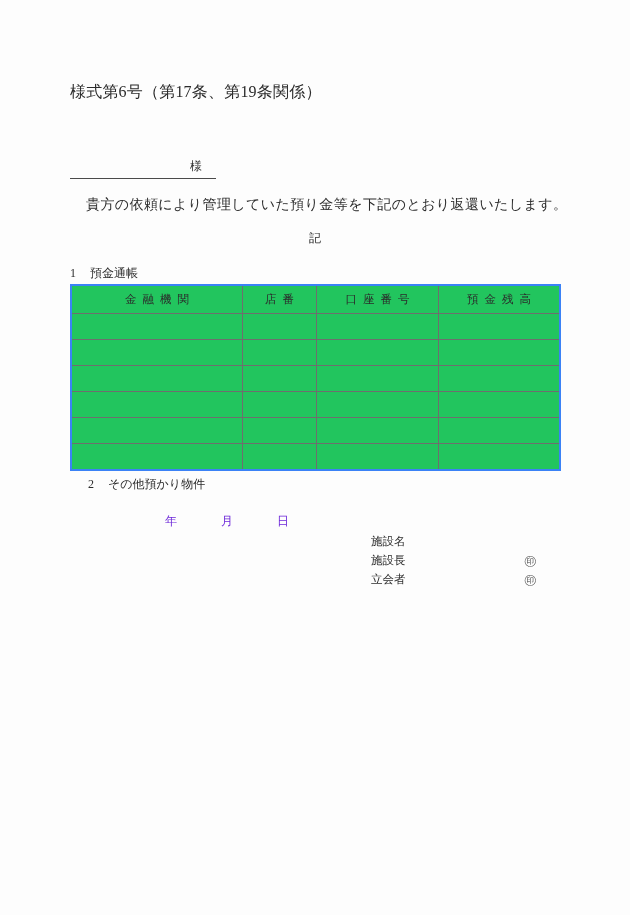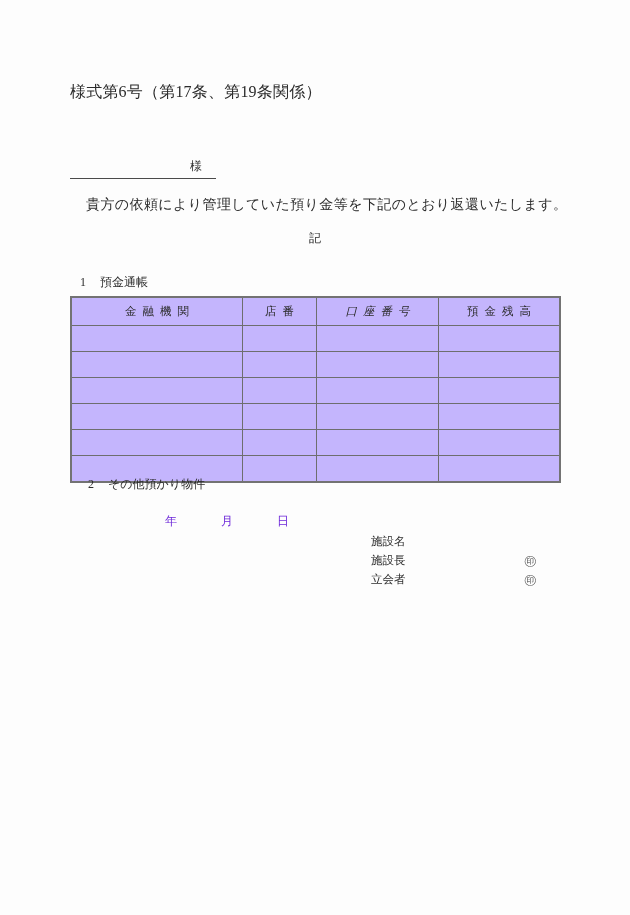--- a/index.html
+++ b/index.html
@@ -91,53 +91,53 @@
   .section-heading {
     position: absolute;
     font-size: 12px;
     white-space: nowrap;
     color: #2b2b2b;
   }
   .section-heading .sec-num {
     display: inline-block;
     width: 20px;
   }
-  .section-1 { left: 80px; top: 265px; margin-top: 9px; }
+  .section-1 { left: 70px; top: 265px; }
   .section-2 { left: 72px; top: 476px; margin-left: 16px; }
 
   
   .deposit-table {
     position: absolute;
     left: 70px;
-    top: 296px;
+    top: 284px;
     width: 484px;
     border-collapse: collapse;
-    border: 2px solid #737373;
+    border: 2px solid #3b82f6;
     table-layout: fixed;
-    background: #c4b5fd;
+    background: #22c55e;
   }
   .deposit-table th,
   .deposit-table td {
     border: 1px solid #6e6e6e;
     height: 25px;
     padding: 0;
     font-weight: normal;
     font-size: 11.5px;
     color: #2b2b2b;
     text-align: center;
     vertical-align: middle;
   }
   .deposit-table thead th {
     height: 27px;
     letter-spacing: 6px;
     text-indent: 6px;
   }
   .col-bank   { width: 170px; }
   .col-branch { width: 73px; }
-  .col-acct   { width: 121px; font-style: italic; }
+  .col-acct   { width: 121px; }
   .col-bal    { width: 120px; }
   .deposit-table tbody td { height: 25px; }
 
   
   .date-line {
     position: absolute;
     left: 165px;
     top: 513px;
     font-size: 12px;
     white-space: nowrap;

